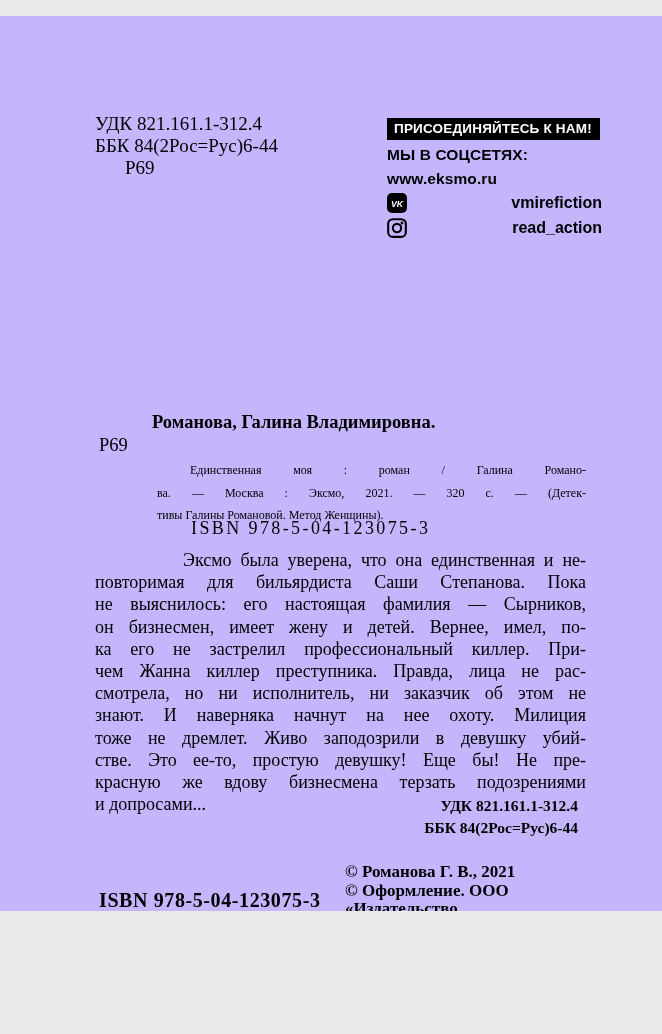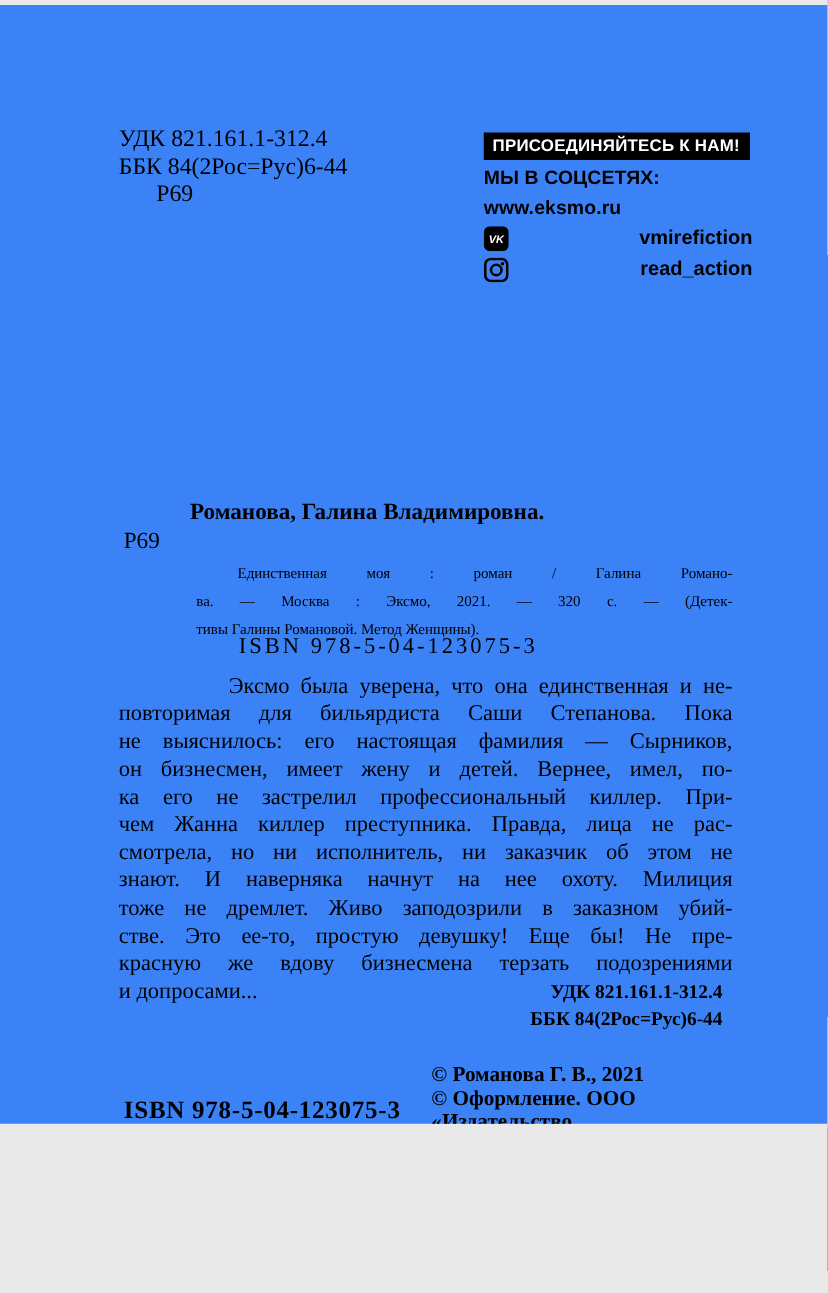--- a/index.html
+++ b/index.html
@@ -1,21 +1,21 @@
 <!DOCTYPE html>
 <html><head>
 <meta charset="utf-8">
 <style>
   html, body { margin: 0; padding: 0; background: #e9e9e9; }
   .page {
     position: relative;
     width: 662px;
     height: 895px;
-    margin: 4px auto;
-    background: #3b82f6;
+    margin: 16px auto;
+    background: #c4b5fd;
     color: #000000;
     font-family: "Liberation Serif", "DejaVu Serif", serif;
     overflow: hidden;
   }
 
   
   .top-codes {
     position: absolute;
     left: 95px;
     top: 97px;
@@ -205,21 +205,21 @@
 
   <div class="annotation">
     <div class="aline first">Эксмо была уверена, что она единственная и не-</div>
     <div class="aline">повторимая для бильярдиста Саши Степанова. Пока</div>
     <div class="aline">не выяснилось: его настоящая фамилия — Сырников,</div>
     <div class="aline">он бизнесмен, имеет жену и детей. Вернее, имел, по-</div>
     <div class="aline">ка его не застрелил профессиональный киллер. При-</div>
     <div class="aline">чем Жанна киллер преступника. Правда, лица не рас-</div>
     <div class="aline">смотрела, но ни исполнитель, ни заказчик об этом не</div>
     <div class="aline">знают. И наверняка начнут на нее охоту. Милиция</div>
-    <div class="aline">тоже не дремлет. Живо заподозрили в заказном убий-</div>
+    <div class="aline">тоже не дремлет. Живо заподозрили в девушку убий-</div>
     <div class="aline">стве. Это ее-то, простую девушку! Еще бы! Не пре-</div>
     <div class="aline">красную же вдову бизнесмена терзать подозрениями</div>
     <div class="aline last">и допросами...</div>
   </div>
 
   <div class="codes-right">
     <div>УДК 821.161.1-312.4</div>
     <div>ББК 84(2Рос=Рус)6-44</div>
   </div>
 

